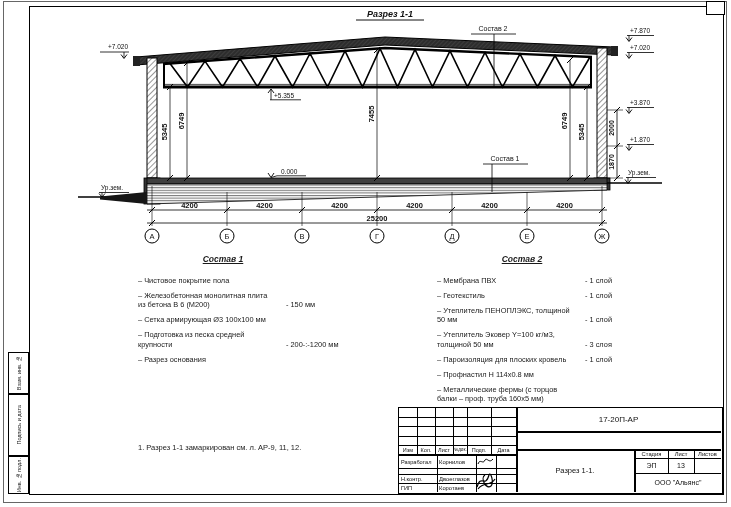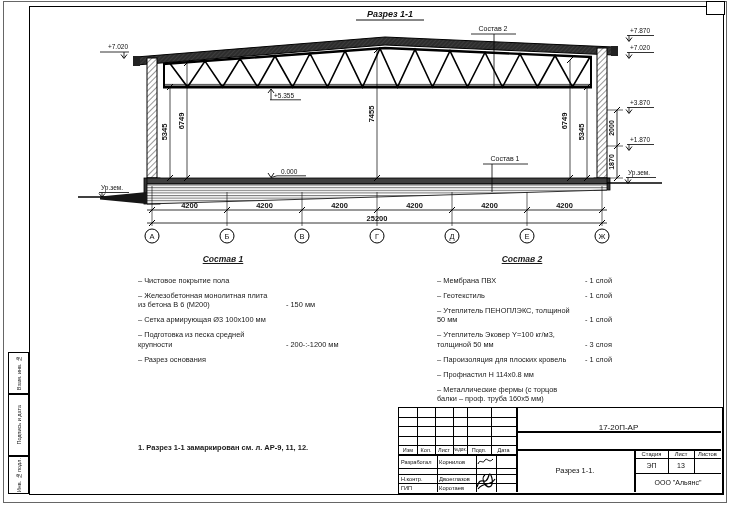--- a/index.html
+++ b/index.html
@@ -9,21 +9,21 @@
   .corner-box{position:absolute;left:706px;top:1px;width:17px;height:12px;border:1px solid #000;background:#fff;}
   .stamp-box{position:absolute;left:8px;width:21px;border:1.2px solid #000;display:flex;align-items:center;justify-content:center;background:#fff;box-sizing:border-box;}
   .stamp-box span{writing-mode:vertical-rl;transform:rotate(180deg);font-size:5.5px;white-space:nowrap;color:#222;}
   .drawing{position:absolute;left:0;top:0;}
   svg text{font-family:"Liberation Sans",sans-serif;fill:#111;}
   .legend{position:absolute;font-size:7.4px;line-height:1.22;color:#1a1a1a;}
   .legend-title{font-style:italic;font-weight:bold;text-decoration:underline;font-size:8.5px;text-align:center;width:170px;margin-bottom:12px;}
   .legend-item{display:flex;align-items:flex-end;margin-bottom:6px;}
   .li-name{width:138px;}
   .li-value{padding-left:10px;white-space:nowrap;}
-  .note{position:absolute;left:138px;top:443px;font-size:7.5px;color:#1a1a1a;font-weight:bold;}
+  .note{position:absolute;left:138px;top:443px;font-size:7.5px;color:#1a1a1a;}
   .titleblock{position:absolute;left:398px;top:407px;width:325px;height:87px;border:1.5px solid #000;box-sizing:border-box;background:#fff;}
   .hl,.vl{position:absolute;background:#000;}
   .tcell{position:absolute;display:flex;align-items:center;font-size:6px;white-space:nowrap;overflow:hidden;}
   .tc-center{justify-content:center;}
   .sig{position:absolute;}
 </style>
 </head>
 <body>
 
 <div class="sheet">
@@ -363,21 +363,21 @@
     <div class="tcell" style="left:40px;top:75px;width:36px;height:9px;font-size:5.8px;">Коротаев</div>
     <svg class="sig" style="left:78px;top:48px;" width="18" height="11">
         <path d="M1,8 C3,2 6,9 8,4 C10,1 12,8 16,3" stroke="#000" fill="none" stroke-width="1"></path>
       </svg>
     <svg class="sig" style="left:76px;top:63px;" width="22" height="20">
         <path d="M2,16 C6,2 10,18 14,4 C16,0 19,12 16,15 C11,19 5,7 10,4 M3,18 C9,10 15,16 20,8" stroke="#000" fill="none" stroke-width="1.2"></path>
       </svg>
 
     <div class="hl" style="left:117px;top:23px;width:205px;height:1.5px;"></div>
     <div class="hl" style="left:117px;top:41px;width:205px;height:1.5px;"></div>
-    <div class="tcell tc-center" style="left:117px;top:8px;width:205px;height:23px;font-size:8px;">17-20П-АР</div>
+    <div class="tcell tc-center" style="left:117px;top:0;width:205px;height:23px;font-size:8px;">17-20П-АР</div>
     <div class="vl" style="left:235px;top:41px;width:1.5px;height:43px;"></div>
     <div class="tcell tc-center" style="left:117px;top:41px;width:118px;height:43px;font-size:7.5px;">Разрез 1-1.</div>
     <div class="hl" style="left:236px;top:50px;width:86px;height:1px;"></div>
     <div class="hl" style="left:236px;top:65px;width:86px;height:1px;"></div>
     <div class="vl" style="left:269px;top:41px;width:1px;height:24px;"></div>
     <div class="vl" style="left:295px;top:41px;width:1px;height:24px;"></div>
     <div class="tcell tc-center" style="left:236px;top:41px;width:33px;height:9px;font-size:5.8px;">Стадия</div>
     <div class="tcell tc-center" style="left:269px;top:41px;width:26px;height:9px;font-size:5.8px;">Лист</div>
     <div class="tcell tc-center" style="left:295px;top:41px;width:27px;height:9px;font-size:5.8px;">Листов</div>
     <div class="tcell tc-center" style="left:236px;top:50px;width:33px;height:15px;font-size:7px;">ЭП</div>

